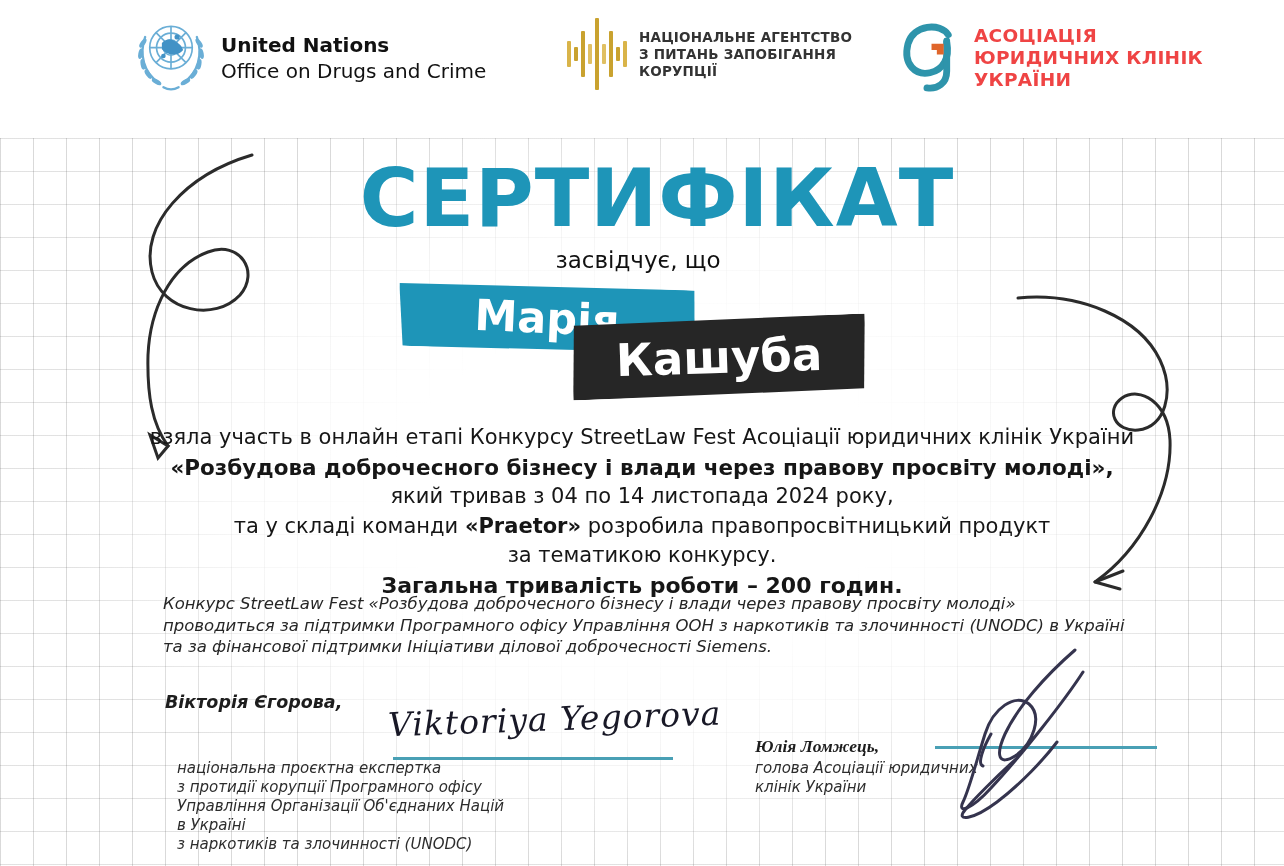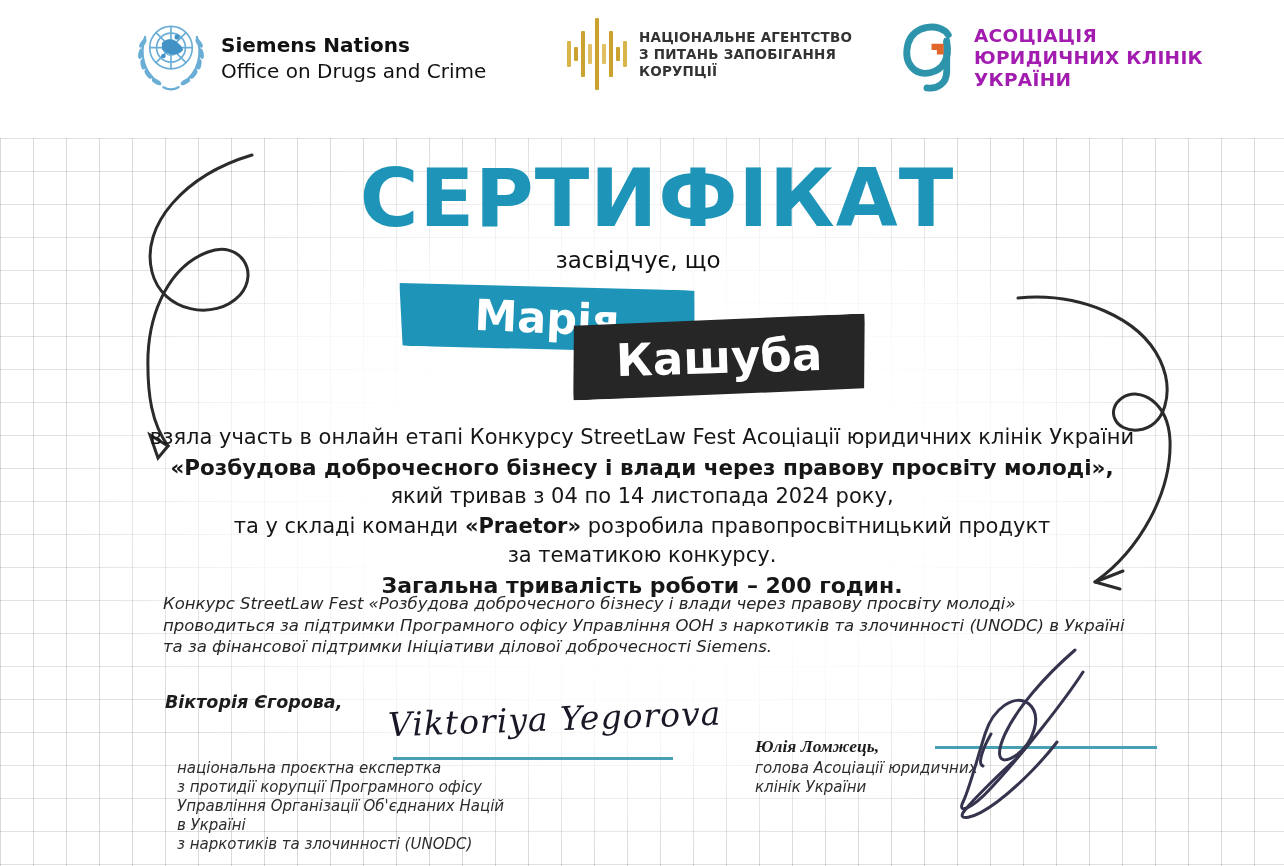--- a/index.html
+++ b/index.html
@@ -17,21 +17,21 @@
   }
   .grid-fade{
     position:absolute;left:0;top:138px;width:1284px;height:728px;
     background:radial-gradient(ellipse 46% 52% at 50% 48%, rgba(255,255,255,1) 42%, rgba(255,255,255,.75) 68%, rgba(255,255,255,0) 100%);
   }
   
   .hdr-item{position:absolute;display:flex;align-items:center;gap:12px;}
   .un-title{font-size:20px;font-weight:bold;color:#111;line-height:26px;}
   .un-sub{font-size:20px;color:#111;line-height:26px;}
   .nazk-text{font-size:13.5px;font-weight:bold;color:#333;line-height:17px;letter-spacing:.2px;}
-  .aulc-text{font-size:18.5px;font-weight:bold;color:#a21caf;line-height:22px;letter-spacing:.3px;}
+  .aulc-text{font-size:18.5px;font-weight:bold;color:#ef4444;line-height:22px;letter-spacing:.3px;}
   .nazk-bars{display:flex;align-items:center;gap:3px;height:76px;}
   .nazk-bars i{display:block;width:4px;border-radius:1px;}
   
   .title{
     position:absolute;left:0;top:152px;width:1240px;text-align:center;
     font-size:80px;font-weight:800;color:#1e95b8;letter-spacing:1px;padding-left:37px;
   }
   .certifies{position:absolute;left:18px;top:247px;width:1240px;text-align:center;font-size:23px;color:#111;}
   
   .plate{position:absolute;display:flex;align-items:center;justify-content:center;color:#fff;}
@@ -101,21 +101,21 @@
           <ellipse cx="31" cy="89" rx="7" ry="3" transform="rotate(-150 31 89)"></ellipse>
           <ellipse cx="87" cy="38" rx="7" ry="3" transform="rotate(55 87 38)"></ellipse>
           <ellipse cx="90" cy="52" rx="7" ry="3" transform="rotate(80 90 52)"></ellipse>
           <ellipse cx="87" cy="66" rx="7" ry="3" transform="rotate(100 87 66)"></ellipse>
           <ellipse cx="80" cy="79" rx="7" ry="3" transform="rotate(125 80 79)"></ellipse>
           <ellipse cx="69" cy="89" rx="7" ry="3" transform="rotate(150 69 89)"></ellipse>
         </g>
       </svg>
     </span>
     <span>
-      <div class="un-title">Siemens Nations</div>
+      <div class="un-title">United Nations</div>
       <div class="un-sub">Office on Drugs and Crime</div>
     </span>
   </div>
 
   <div class="hdr-item" style="left:567px;top:16px;">
     <span class="nazk-bars">
       <i style="height:26px;background:#d9b449;"></i>
       <i style="height:14px;background:#c9a22f;"></i>
       <i style="height:46px;background:#c9a22f;"></i>
       <i style="height:20px;background:#e0c063;"></i>

